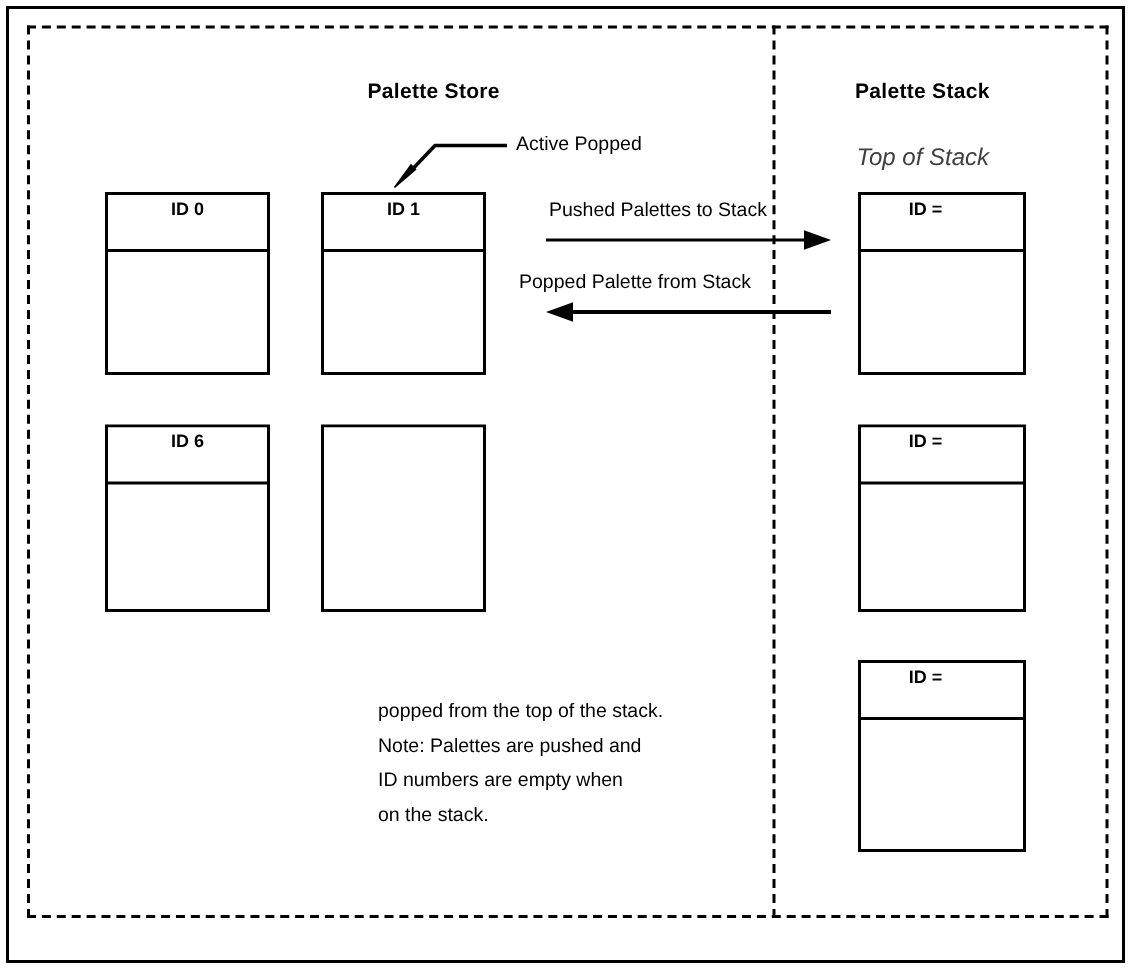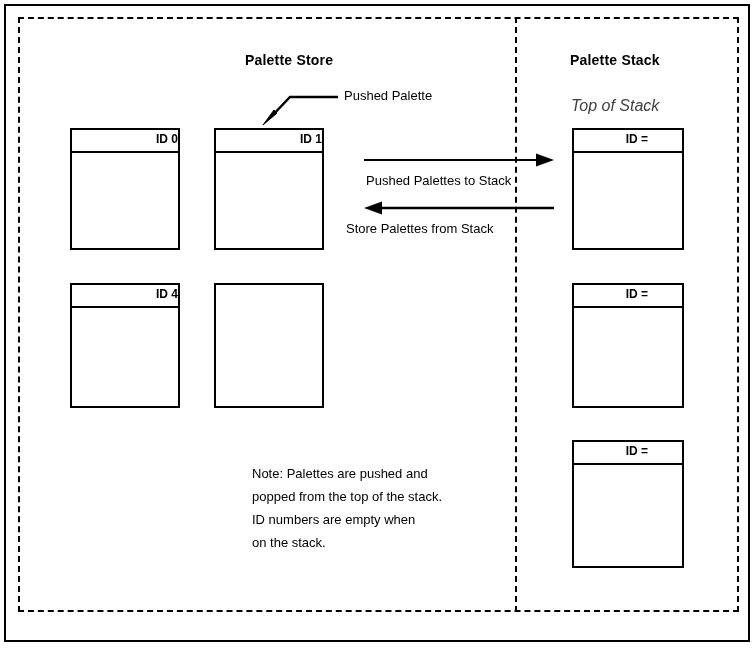--- a/index.html
+++ b/index.html
@@ -77,23 +77,23 @@
   .palette-box {
     position: absolute;
     box-sizing: border-box;
     border: 2px solid #000000;
     background: #ffffff;
     display: flex;
     flex-direction: column;
   }
   .palette-header {
     box-sizing: border-box;
-    height: 23px;
+    height: 38px;
     line-height: 19px;
-    text-align: right;
+    text-align: center;
     font-size: 12px;
     font-weight: bold;
     color: #000000;
     border-bottom: 2px solid #000000;
     background: #ffffff;
     white-space: nowrap;
     position: relative;
   }
   .palette-header.with-blank {
     padding-left: 0;
@@ -136,21 +136,20 @@
     height: 42px;
     overflow: visible;
   }
 
   
   .flow-label {
     position: absolute;
     font-size: 13px;
     color: #000000;
     white-space: nowrap;
-    margin-top: 41px;
   }
   #label-pushed { left: 366px; top: 132px; }
   #label-popped { left: 346px; top: 180px; }
 
   .flow-arrow-svg {
     position: absolute;
     height: 14px;
     overflow: visible;
   }
   #arrow-push { left: 364px; top: 153px; width: 190px; }
@@ -176,54 +175,54 @@
   <div class="outer-frame"></div>
   <div class="dashed-region"></div>
   <div class="divider"></div>
 
   <div class="section-title" id="title-store">Palette Store</div>
 
   <div class="section-title" id="title-stack">Palette Stack</div>
 
   <div class="sub-label" id="label-top-of-stack">Top of Stack</div>
 
-  <div id="label-active-palette">Pushed Palette</div>
+  <div id="label-active-palette">Active Popped</div>
 
   <svg class="callout-svg" viewBox="0 0 80 42">
     <path d="M 80 11 L 32 11 L 12 32" fill="none" stroke="#000000" stroke-width="2.4"></path>
     <path d="M 5 39 L 19 27 L 16 24 Z" fill="#000000" stroke="#000000" stroke-width="1"></path>
   </svg>
 
   <div class="palette-box" id="box-id0">
     <div class="palette-header">ID 0</div>
     <div class="palette-body"></div>
   </div>
 
   <div class="palette-box" id="box-id1">
     <div class="palette-header">ID 1</div>
     <div class="palette-body"></div>
   </div>
 
   <div class="palette-box" id="box-id5">
-    <div class="palette-header">ID 4</div>
+    <div class="palette-header">ID 6</div>
     <div class="palette-body"></div>
   </div>
 
   <div class="palette-box" id="box-id2">
     <div class="palette-body"></div>
   </div>
 
   <div class="flow-label" id="label-pushed">Pushed Palettes to Stack</div>
 
   <svg class="flow-arrow-svg" id="arrow-push" viewBox="0 0 190 14">
     <line x1="0" y1="7" x2="176" y2="7" stroke="#000000" stroke-width="2"></line>
     <path d="M 190 7 L 172 0.5 L 172 13.5 Z" fill="#000000"></path>
   </svg>
 
-  <div class="flow-label" id="label-popped">Store Palettes from Stack</div>
+  <div class="flow-label" id="label-popped">Popped Palette from Stack</div>
 
   <svg class="flow-arrow-svg" id="arrow-pop" viewBox="0 0 190 14">
     <line x1="14" y1="7" x2="190" y2="7" stroke="#000000" stroke-width="2.6"></line>
     <path d="M 0 7 L 18 0.5 L 18 13.5 Z" fill="#000000"></path>
   </svg>
 
   <div class="palette-box" id="box-stack-0">
     <div class="palette-header with-blank">
       <span class="id-text">ID =</span><span class="blank-slot"></span>
     </div>
@@ -238,19 +237,19 @@
   </div>
 
   <div class="palette-box" id="box-stack-2">
     <div class="palette-header with-blank">
       <span class="id-text">ID =</span><span class="blank-slot"></span>
     </div>
     <div class="palette-body"></div>
   </div>
 
   <div id="note-block">
+    <div>popped from the top of the stack.</div>
     <div>Note: Palettes are pushed and</div>
-    <div>popped from the top of the stack.</div>
     <div>ID numbers are empty when</div>
     <div>on the stack.</div>
   </div>
 
 </div>
 
 </body></html>

